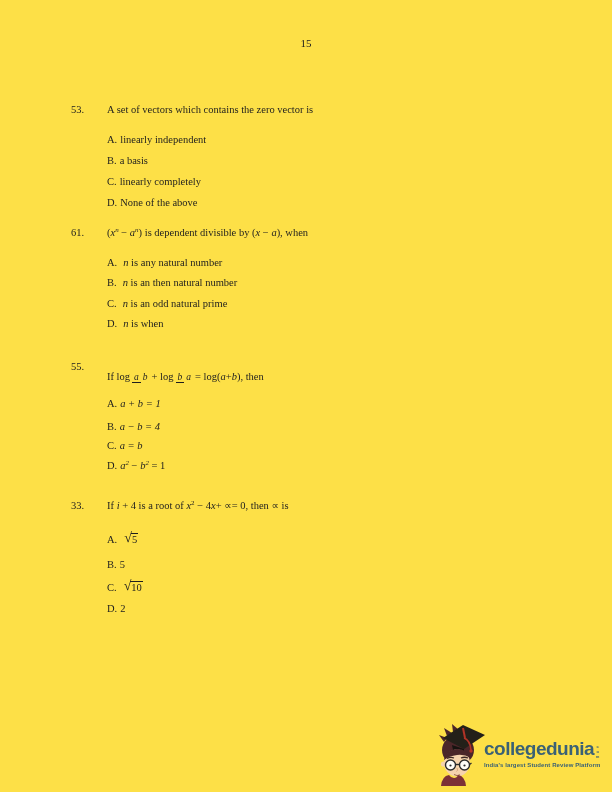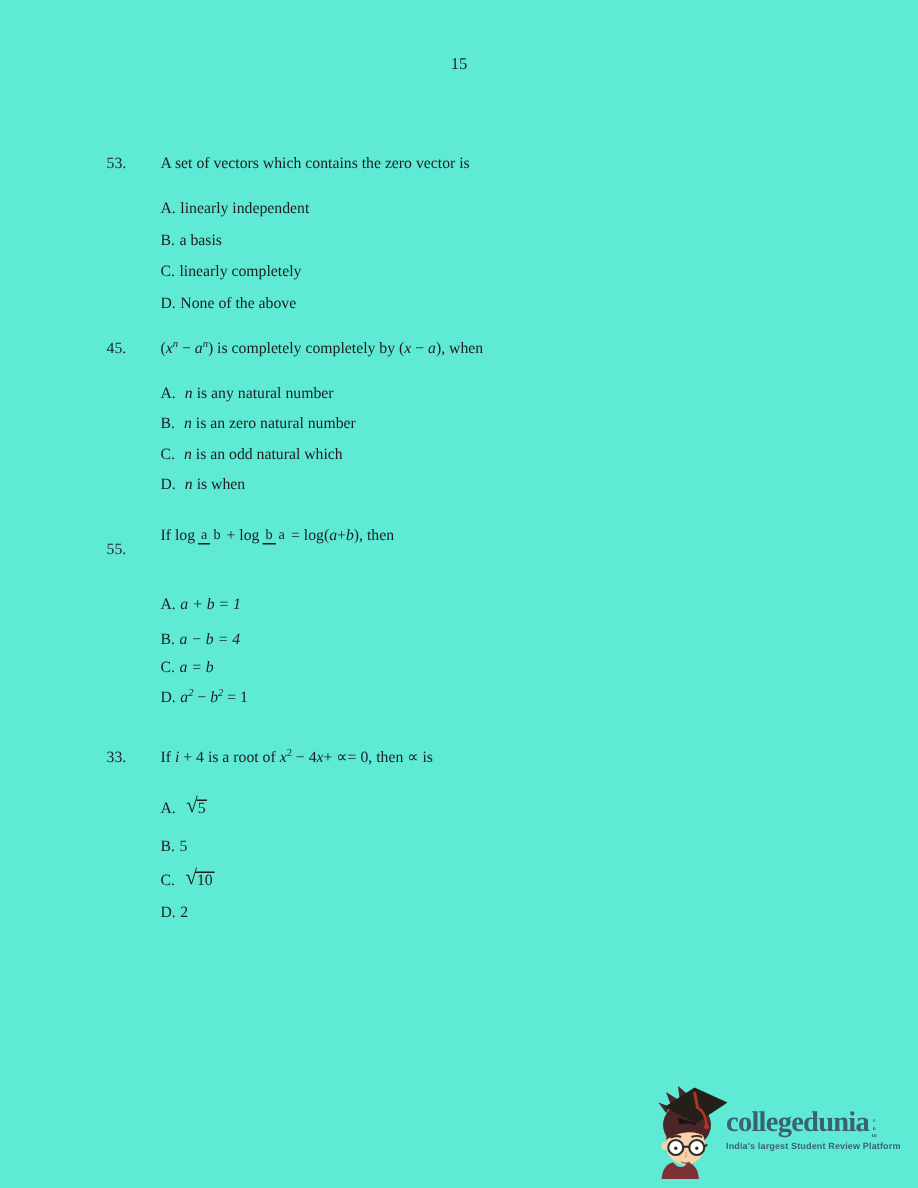--- a/index.html
+++ b/index.html
@@ -1,51 +1,51 @@
 <!DOCTYPE html>
 <html><head>
 <meta charset="utf-8">
 <style>
   html,body{margin:0;padding:0;background:#ffffff;}
   .page{
     position:relative;
     width:612px;height:792px;
-    background:#5eead4;
+    background:#fde047;
     font-family:"Liberation Serif", serif;
     color:#1e1e1e;
     font-size:10.5px;
     overflow:hidden;
   }
   .line{position:absolute;left:0;width:100%;line-height:12px;white-space:nowrap;}
   .qno{position:absolute;left:71px;}
   .qtext{position:absolute;left:107px;font-family:Liberation Serif, serif;}
   .abs{position:absolute;}
   .pagenum{position:absolute;top:37px;left:0;width:100%;text-align:center;font-size:11px;}
   .olabel{margin-right:3px;}
   .olabel.wide{margin-right:6px;}
   .olabel.xwide{margin-right:7px;}
   .it{font-style:italic;}
   .sup{font-size:7px;position:relative;top:-4px;}
   
-  .formula{position:absolute;left:107px;display:flex;align-items:flex-start;height:30px;}
+  .formula{position:absolute;left:107px;display:flex;align-items:flex-end;height:30px;}
   .formula > span{display:inline-block;}
-  .frac{display:inline-flex;flex-direction:column;align-items:center;font-size:9.5px;line-height:10px;margin:0 2px;}
+  .frac{display:inline-flex;flex-direction:column;align-items:center;font-style:italic;font-size:9.5px;line-height:10px;margin:0 2px;}
   .frac .fnum{padding:0 2px;border-bottom:1px solid #1e1e1e;}
   .frac .fden{padding:0 2px;}
   
   .opt-sqrt{display:flex;align-items:flex-start;}
   .opt-sqrt .olabel{padding-top:3px;}
   .sqrt{display:inline-flex;align-items:flex-start;}
   .rad{font-size:14px;line-height:14px;}
   .rcd{border-top:1px solid #1e1e1e;font-size:10.5px;line-height:12px;margin-left:-1px;margin-top:1.5px;padding:0 1px;}
   
   .logo{position:absolute;left:438px;top:722px;display:flex;align-items:flex-start;}
   .mascot{width:50px;height:64px;flex:0 0 auto;}
   .logo-text{margin-left:-4px;padding-top:17px;font-family:"Liberation Sans", sans-serif;}
-  .brand-row{display:flex;align-items:flex-end;font-family:Liberation Serif, serif;}
+  .brand-row{display:flex;align-items:flex-end;}
   .brand{font-size:19px;font-weight:bold;line-height:20px;letter-spacing:-0.5px;}
   .brand-suffix{font-size:4px;font-weight:bold;line-height:1;margin-left:1px;margin-top:5px;writing-mode:vertical-rl;text-orientation:upright;letter-spacing:0;}
   .tagline{font-size:6px;font-weight:bold;margin-top:3px;letter-spacing:0.1px;}
 </style>
 </head>
 <body>
 
 <div class="page">
 
   <div class="pagenum">15</div>
@@ -61,31 +61,31 @@
     <span class="qtext"><span class="olabel">B.</span><span>a basis</span></span>
   </div>
   <div class="line" style="top:176px">
     <span class="qtext"><span class="olabel">C.</span><span>linearly completely</span></span>
   </div>
   <div class="line" style="top:197px">
     <span class="qtext"><span class="olabel">D.</span><span>None of the above</span></span>
   </div>
 
   <div class="line" style="top:227px">
-    <span class="qno">45.</span>
-    <span class="qtext"><span>(</span><span class="it">x</span><span class="sup it">n</span><span> − </span><span class="it">a</span><span class="sup it">n</span><span>) is completely completely by (</span><span class="it">x</span><span> − </span><span class="it">a</span><span>), when</span></span>
+    <span class="qno">61.</span>
+    <span class="qtext"><span>(</span><span class="it">x</span><span class="sup it">n</span><span> − </span><span class="it">a</span><span class="sup it">n</span><span>) is dependent divisible by (</span><span class="it">x</span><span> − </span><span class="it">a</span><span>), when</span></span>
   </div>
   <div class="line" style="top:257px">
     <span class="qtext"><span class="olabel wide">A.</span><span class="it">n</span>&nbsp;<span>is any natural number</span></span>
   </div>
   <div class="line" style="top:277px">
-    <span class="qtext"><span class="olabel wide">B.</span><span class="it">n</span>&nbsp;<span>is an zero natural number</span></span>
+    <span class="qtext"><span class="olabel wide">B.</span><span class="it">n</span>&nbsp;<span>is an then natural number</span></span>
   </div>
   <div class="line" style="top:298px">
-    <span class="qtext"><span class="olabel wide">C.</span><span class="it">n</span>&nbsp;<span>is an odd natural which</span></span>
+    <span class="qtext"><span class="olabel wide">C.</span><span class="it">n</span>&nbsp;<span>is an odd natural prime</span></span>
   </div>
   <div class="line" style="top:318px">
     <span class="qtext"><span class="olabel wide">D.</span><span class="it">n</span>&nbsp;<span>is when</span></span>
   </div>
 
   <div class="abs" style="left:71px;top:361px">55.</div>
   <div class="formula" style="top:352px">
     <span>If log</span>
     <span class="frac"><span class="fnum">a</span><span class="fden">b</span></span>
     <span>+ log</span>

